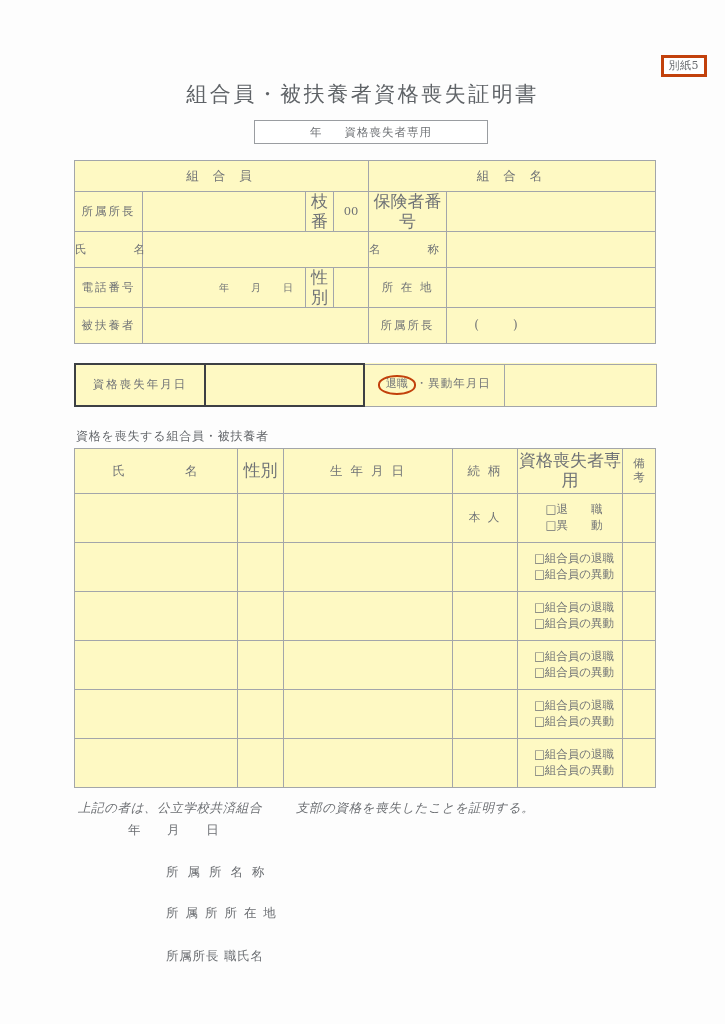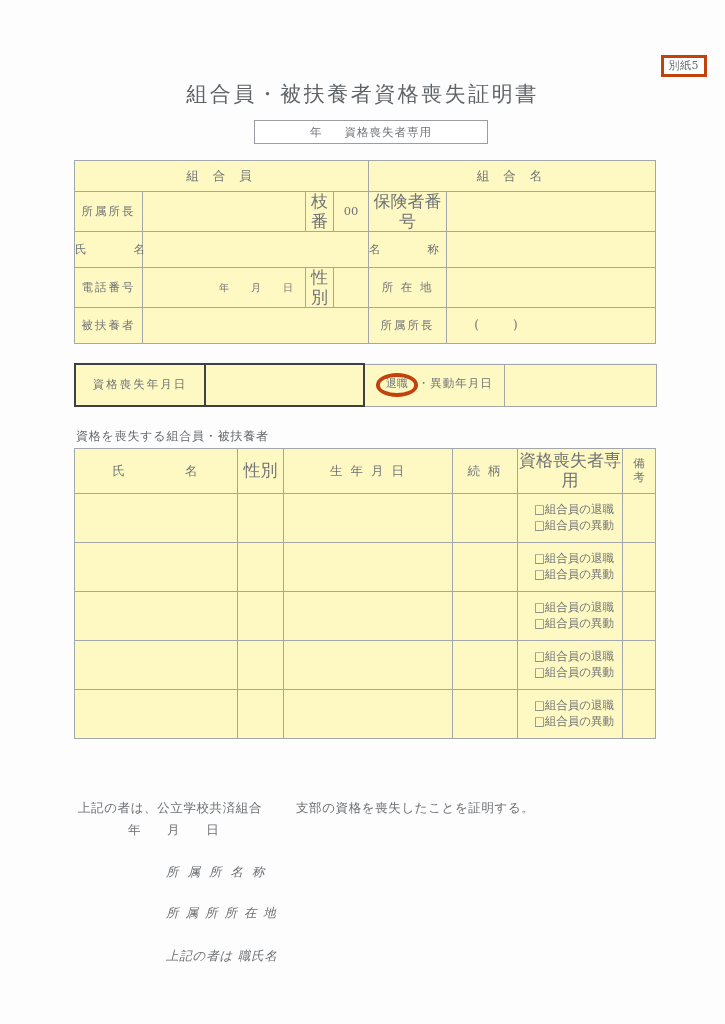--- a/index.html
+++ b/index.html
@@ -108,21 +108,21 @@
   }
   .paren .gap { display: inline-block; width: 34px; }
 
   
   #loss-band { top: 363px; left: 74px; width: 581px; }
   #loss-band td { height: 40px; }
   #loss-band td.thick-lr { border-left: 2.2px solid #3d4044; border-right: 2.2px solid #3d4044; }
   #loss-band td.thick-tb { border-top: 2.2px solid #3d4044; border-bottom: 2.2px solid #3d4044; }
   .ellipse-word {
     display: inline-block;
-    border: 4px solid #c2410c;
+    border: 2px solid #c2410c;
     border-radius: 50%;
     padding: 1px 6px 2px 6px;
     line-height: 1.1;
     font-size: 11px;
     letter-spacing: 0;
   }
 
   
   .section-caption {
     position: absolute;
@@ -156,20 +156,21 @@
 
   
   .footer-line {
     position: absolute;
     top: 800px;
     left: 78px;
     font-size: 12.5px;
     letter-spacing: 0.6px;
     color: #6b6e72;
     white-space: nowrap;
+    font-style: italic;
   }
   .footer-line .branch-gap { display: inline-block; width: 34px; }
   .footer-date {
     position: absolute;
     top: 822px;
     left: 128px;
     font-size: 12.5px;
     letter-spacing: 0.6px;
     color: #6b6e72;
     white-space: nowrap;
@@ -177,21 +178,21 @@
   .footer-date .g { display: inline-block; width: 26px; }
 
   .sign-block {
     position: absolute;
     top: 864px;
     left: 166px;
     font-size: 12.5px;
     color: #6b6e72;
     white-space: nowrap;
   }
-  .sign-block div { margin-bottom: 4px; letter-spacing: 2.5px; font-style: italic; }
+  .sign-block div { margin-bottom: 4px; letter-spacing: 2.5px; }
   .sign-block div.loose { letter-spacing: 1.5px; margin-top: 24px; }
   .sign-block div.spacer { height: 22px; margin: 0; }
   .sign-block div.chief { letter-spacing: 0.8px; }
 </style>
 </head>
 <body>
 
 <div class="page">
 
   <div class="slip-no">別紙5</div>
@@ -297,20 +298,31 @@
       <td class="head"><span class="lbl">氏　　　　名</span></td>
       <td class="head"><span class="vcell">性別</span></td>
       <td class="head"><span class="lbl">生 年 月 日</span></td>
       <td class="head"><span class="lbl">続 柄</span></td>
       <td class="head"><span class="vcell">資格喪失者専用</span></td>
       <td class="head">
         <span class="vert-head">備<br>考</span>
       </td>
     </tr>
 
+    <tr>
+      <td></td>
+      <td></td>
+      <td></td>
+      <td><span class="lbl">本 人</span></td>
+      <td class="reason-cell">
+        <div class="chk">□退　　職</div>
+        <div class="chk">□異　　動</div>
+      </td>
+      <td></td>
+    </tr>
 
     <tr>
       <td></td>
       <td></td>
       <td></td>
       <td></td>
       <td class="reason-cell">
         <div class="chk">□組合員の退職</div>
         <div class="chk">□組合員の異動</div>
       </td>
@@ -372,16 +384,16 @@
   </div>
 
   <div class="footer-date">
     <span>年</span><span class="g"></span><span>月</span><span class="g"></span><span>日</span>
   </div>
 
   <div class="sign-block">
     <div>所 属 所 名 称</div>
     <div class="loose">所 属 所 所 在 地</div>
     <div class="spacer"></div>
-    <div class="chief">上記の者は 職氏名</div>
+    <div class="chief">所属所長 職氏名</div>
   </div>
 
 </div>
 
 </body></html>

